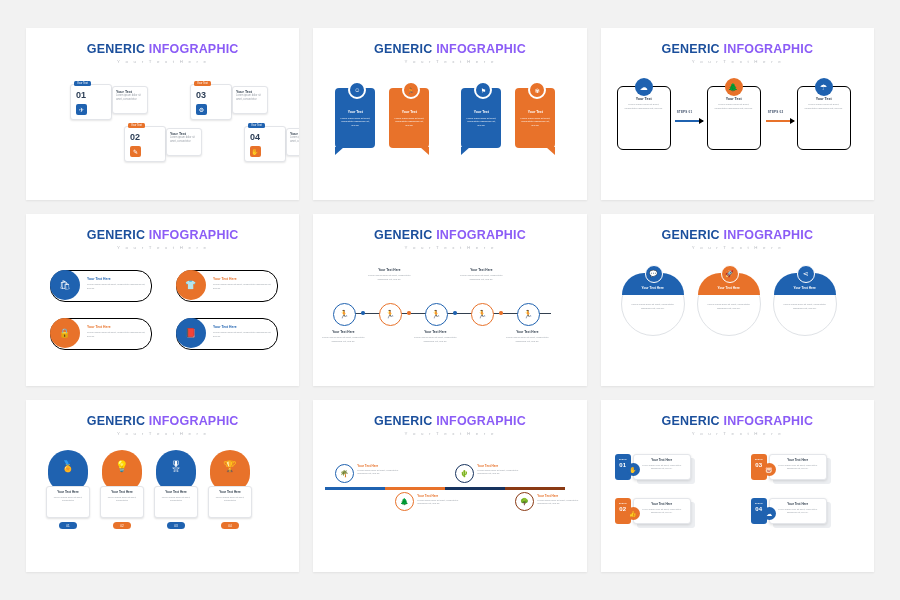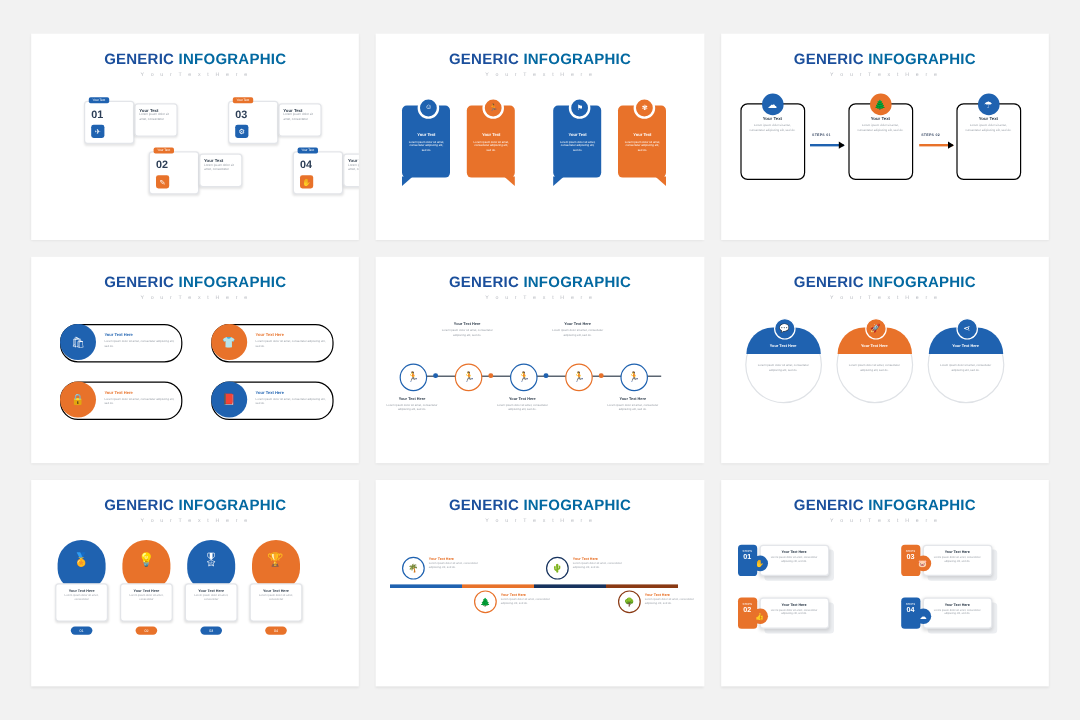--- a/index.html
+++ b/index.html
@@ -26,21 +26,21 @@
     box-shadow:0 1px 2px rgba(0,0,0,0.07);
   }
   .title{
     text-align:center;
     margin-top:14px;
     font-size:12.5px;
     font-weight:bold;
     letter-spacing:.2px;
     color:#1b4f9c;
   }
-  .title .b{color:#0369a1;margin-top:15px;}
+  .title .b{color:#8b5cf6;margin-top:15px;}
   .subtitle{
     text-align:center;
     font-size:4.4px;
     letter-spacing:2.2px;
     color:#b9bcc2;
     margin-top:3px;
   }
   .body{position:absolute;left:0;right:0;top:42px;bottom:6px;}
 
   

